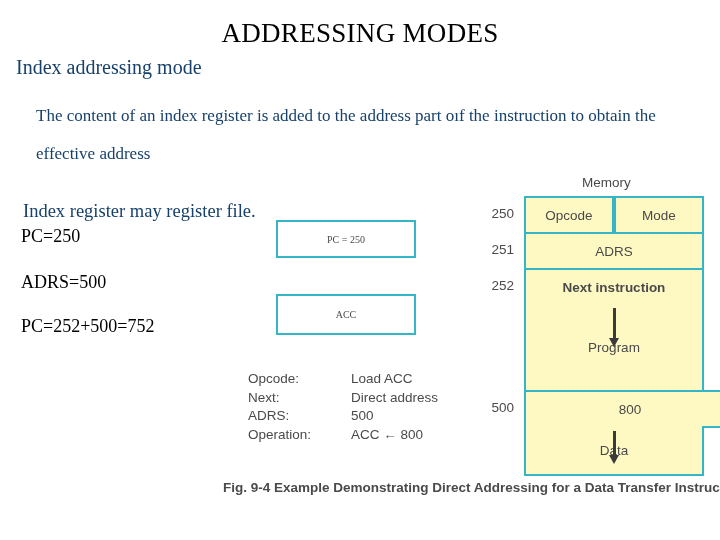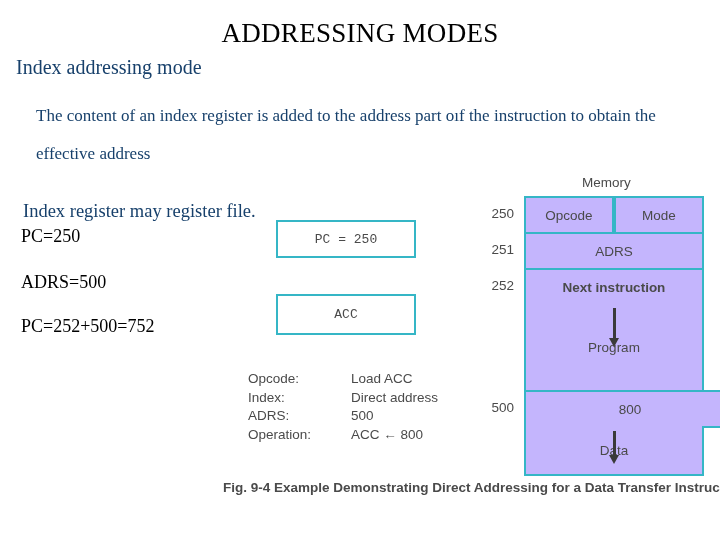--- a/index.html
+++ b/index.html
@@ -78,26 +78,26 @@
     left: 232px;
     top: 165px;
     width: 480px;
     height: 345px;
   }
   .fbox {
     position: absolute;
     border: 2px solid #35b6c6;
     background: #ffffff;
     box-sizing: border-box;
-    font-family: Liberation Mono, monospace;
+    font-family: Liberation Serif, serif;
     color: #4a4a4a;
     display: flex;
     align-items: center;
     justify-content: center;
-    font-size: 13px;
+    font-size: 10px;
   }
   .mem-label {
     position: absolute;
     font-family: "Liberation Sans", sans-serif;
     font-size: 13.5px;
     color: #4a4a4a;
     white-space: nowrap;
   }
   .addr {
     position: absolute;
@@ -117,21 +117,21 @@
     left: 44px;
     top: 129px;
     width: 140px;
     height: 41px;
   }
   .memrow {
     position: absolute;
     left: 292px;
     box-sizing: border-box;
     border: 2px solid #35b6c6;
-    background: #c4b5fd;
+    background: #fef9c3;
     font-family: "Liberation Sans", sans-serif;
     font-size: 13.5px;
     color: #4a4a4a;
     display: flex;
     align-items: center;
     justify-content: center;
   }
   .r-opcode { top: 31px; width: 90px; height: 38px; }
   .r-mode  { left: 382px; top: 31px; width: 90px; height: 38px; }
   .r-adrs  { top: 67px; width: 180px; height: 38px; }
@@ -230,21 +230,21 @@
       <div class="shaft" style="height:24px;"></div>
       <div class="head" style="top:24px;"></div>
     </div>
 
     <div class="legend">
       <div class="row">
         <span class="k">Opcode:</span>
         <span class="v">Load ACC</span>
       </div>
       <div class="row">
-        <span class="k">Index:</span>
+        <span class="k">Next:</span>
         <span class="v">Direct address</span>
       </div>
       <div class="row">
         <span class="k">ADRS:</span>
         <span class="v">500</span>
       </div>
       <div class="row">
         <span class="k">Operation:</span>
         <span class="v">ACC ←  800</span>
       </div>

